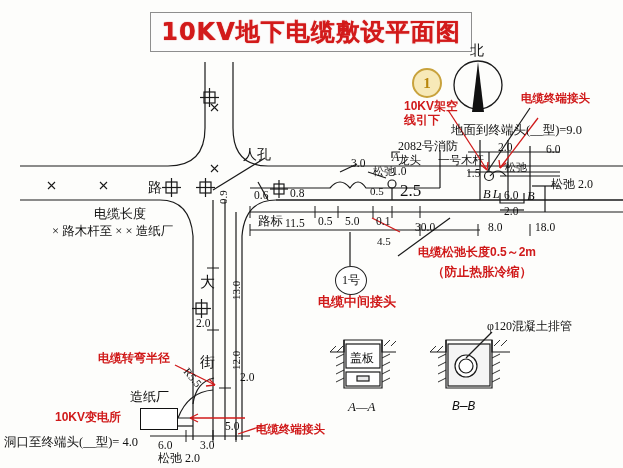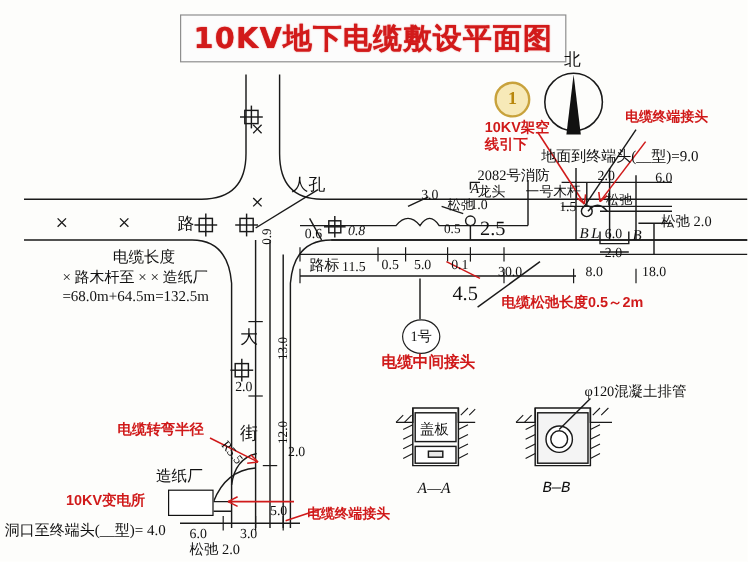--- a/index.html
+++ b/index.html
@@ -200,20 +200,21 @@
   <div class="txt red" style="left:404px;top:100px;font-size:12px;">10KV架空</div>
   <div class="txt red" style="left:404px;top:114px;font-size:12px;">线引下</div>
 
   <div class="txt red" style="left:521px;top:93px;font-size:11.5px;">电缆终端接头</div>
 
   <div class="txt red" style="left:318px;top:295px;font-size:13px;">电缆中间接头</div>
 
   <div class="txt red" style="left:418px;top:246px;font-size:12px;">
     <span>电缆松弛长度0.5～2m</span>
   </div>
+  <div class="txt red" style="left:432px;top:266px;font-size:12.5px;">（防止热胀冷缩）</div>
 
   <div class="txt red" style="left:98px;top:352px;font-size:12px;">电缆转弯半径</div>
 
   <div class="txt red" style="left:55px;top:411px;font-size:12px;">10KV变电所</div>
 
   <div class="txt red" style="left:256px;top:424px;font-size:11.5px;">电缆终端接头</div>
 
   <div class="box-sub"></div>
 
   <div class="txt" style="left:451px;top:124px;font-size:12.5px;">地面到终端头(__型)=9.0</div>
@@ -235,48 +236,47 @@
   <div class="txt ital" style="left:527px;top:190px;font-size:12.5px;">B</div>
 
   <div class="txt" style="left:200px;top:275px;font-size:15px;">大</div>
   <div class="txt" style="left:200px;top:355px;font-size:15px;">街</div>
 
   <div class="txt" style="left:130px;top:390px;font-size:13px;">造纸厂</div>
 
   <div class="lenbox">
     <div class="hd">电缆长度</div>
     <div>× 路木杆至 × × 造纸厂</div>
-    <div>=68.0m+64.5m=132.5m</div>
   </div>
 
   <div class="txt" style="left:551px;top:178px;font-size:12px;">松弛 2.0</div>
   <div class="txt" style="left:373px;top:166px;font-size:11px;">松弛</div>
 
   <div class="txt" style="left:370px;top:186px;font-size:11px;">0.5</div>
   <div class="txt" style="left:505px;top:162px;font-size:11px;">松弛</div>
   <div class="txt" style="left:158px;top:452px;font-size:12px;">松弛 2.0</div>
 
   <div class="txt" style="left:392px;top:166px;font-size:11.5px;">1.0</div>
   <div class="txt" style="left:498px;top:142px;font-size:11.5px;">2.0</div>
   <div class="txt" style="left:546px;top:144px;font-size:11.5px;">6.0</div>
   <div class="txt" style="left:466px;top:168px;font-size:11.5px;">1.5</div>
   <div class="txt" style="left:504px;top:190px;font-size:11.5px;">6.0</div>
   <div class="txt" style="left:504px;top:206px;font-size:11.5px;">2.0</div>
 
   <div class="txt" style="left:285px;top:218px;font-size:11.5px;">11.5</div>
   <div class="txt" style="left:318px;top:216px;font-size:11.5px;">0.5</div>
   <div class="txt" style="left:345px;top:216px;font-size:11.5px;">5.0</div>
   <div class="txt" style="left:376px;top:216px;font-size:11.5px;">0.1</div>
-  <div class="txt" style="left:377px;top:236px;font-size:17px;">4.5</div>
+  <div class="txt" style="left:377px;top:236px;font-size:11px;">4.5</div>
   <div class="txt" style="left:415px;top:222px;font-size:11.5px;">30.0</div>
   <div class="txt" style="left:488px;top:222px;font-size:11.5px;">8.0</div>
   <div class="txt" style="left:535px;top:222px;font-size:11.5px;">18.0</div>
 
   <div class="txt" style="left:254px;top:190px;font-size:11.5px;">0.6</div>
-  <div class="txt" style="left:290px;top:188px;font-size:11.5px;font-style:italic;">0.8</div>
+  <div class="txt" style="left:290px;top:188px;font-size:11.5px;">0.8</div>
   <div class="txt" style="left:351px;top:158px;font-size:11.5px;">3.0</div>
   <div class="txt" style="left:400px;top:182px;font-size:17px;">2.5</div>
 
   <div class="txt" style="left:218px;top:204px;font-size:11px;transform:rotate(-90deg);transform-origin:left top;">0.9</div>
   <div class="txt" style="left:231px;top:300px;font-size:11px;transform:rotate(-90deg);transform-origin:left top;">13.0</div>
   <div class="txt" style="left:231px;top:370px;font-size:11px;transform:rotate(-90deg);transform-origin:left top;">12.0</div>
   <div class="txt" style="left:240px;top:372px;font-size:11.5px;">2.0</div>
   <div class="txt" style="left:196px;top:318px;font-size:11.5px;">2.0</div>
 
   <div class="txt" style="left:190px;top:366px;font-size:11px;transform:rotate(50deg);transform-origin:left top;">R5.5</div>

